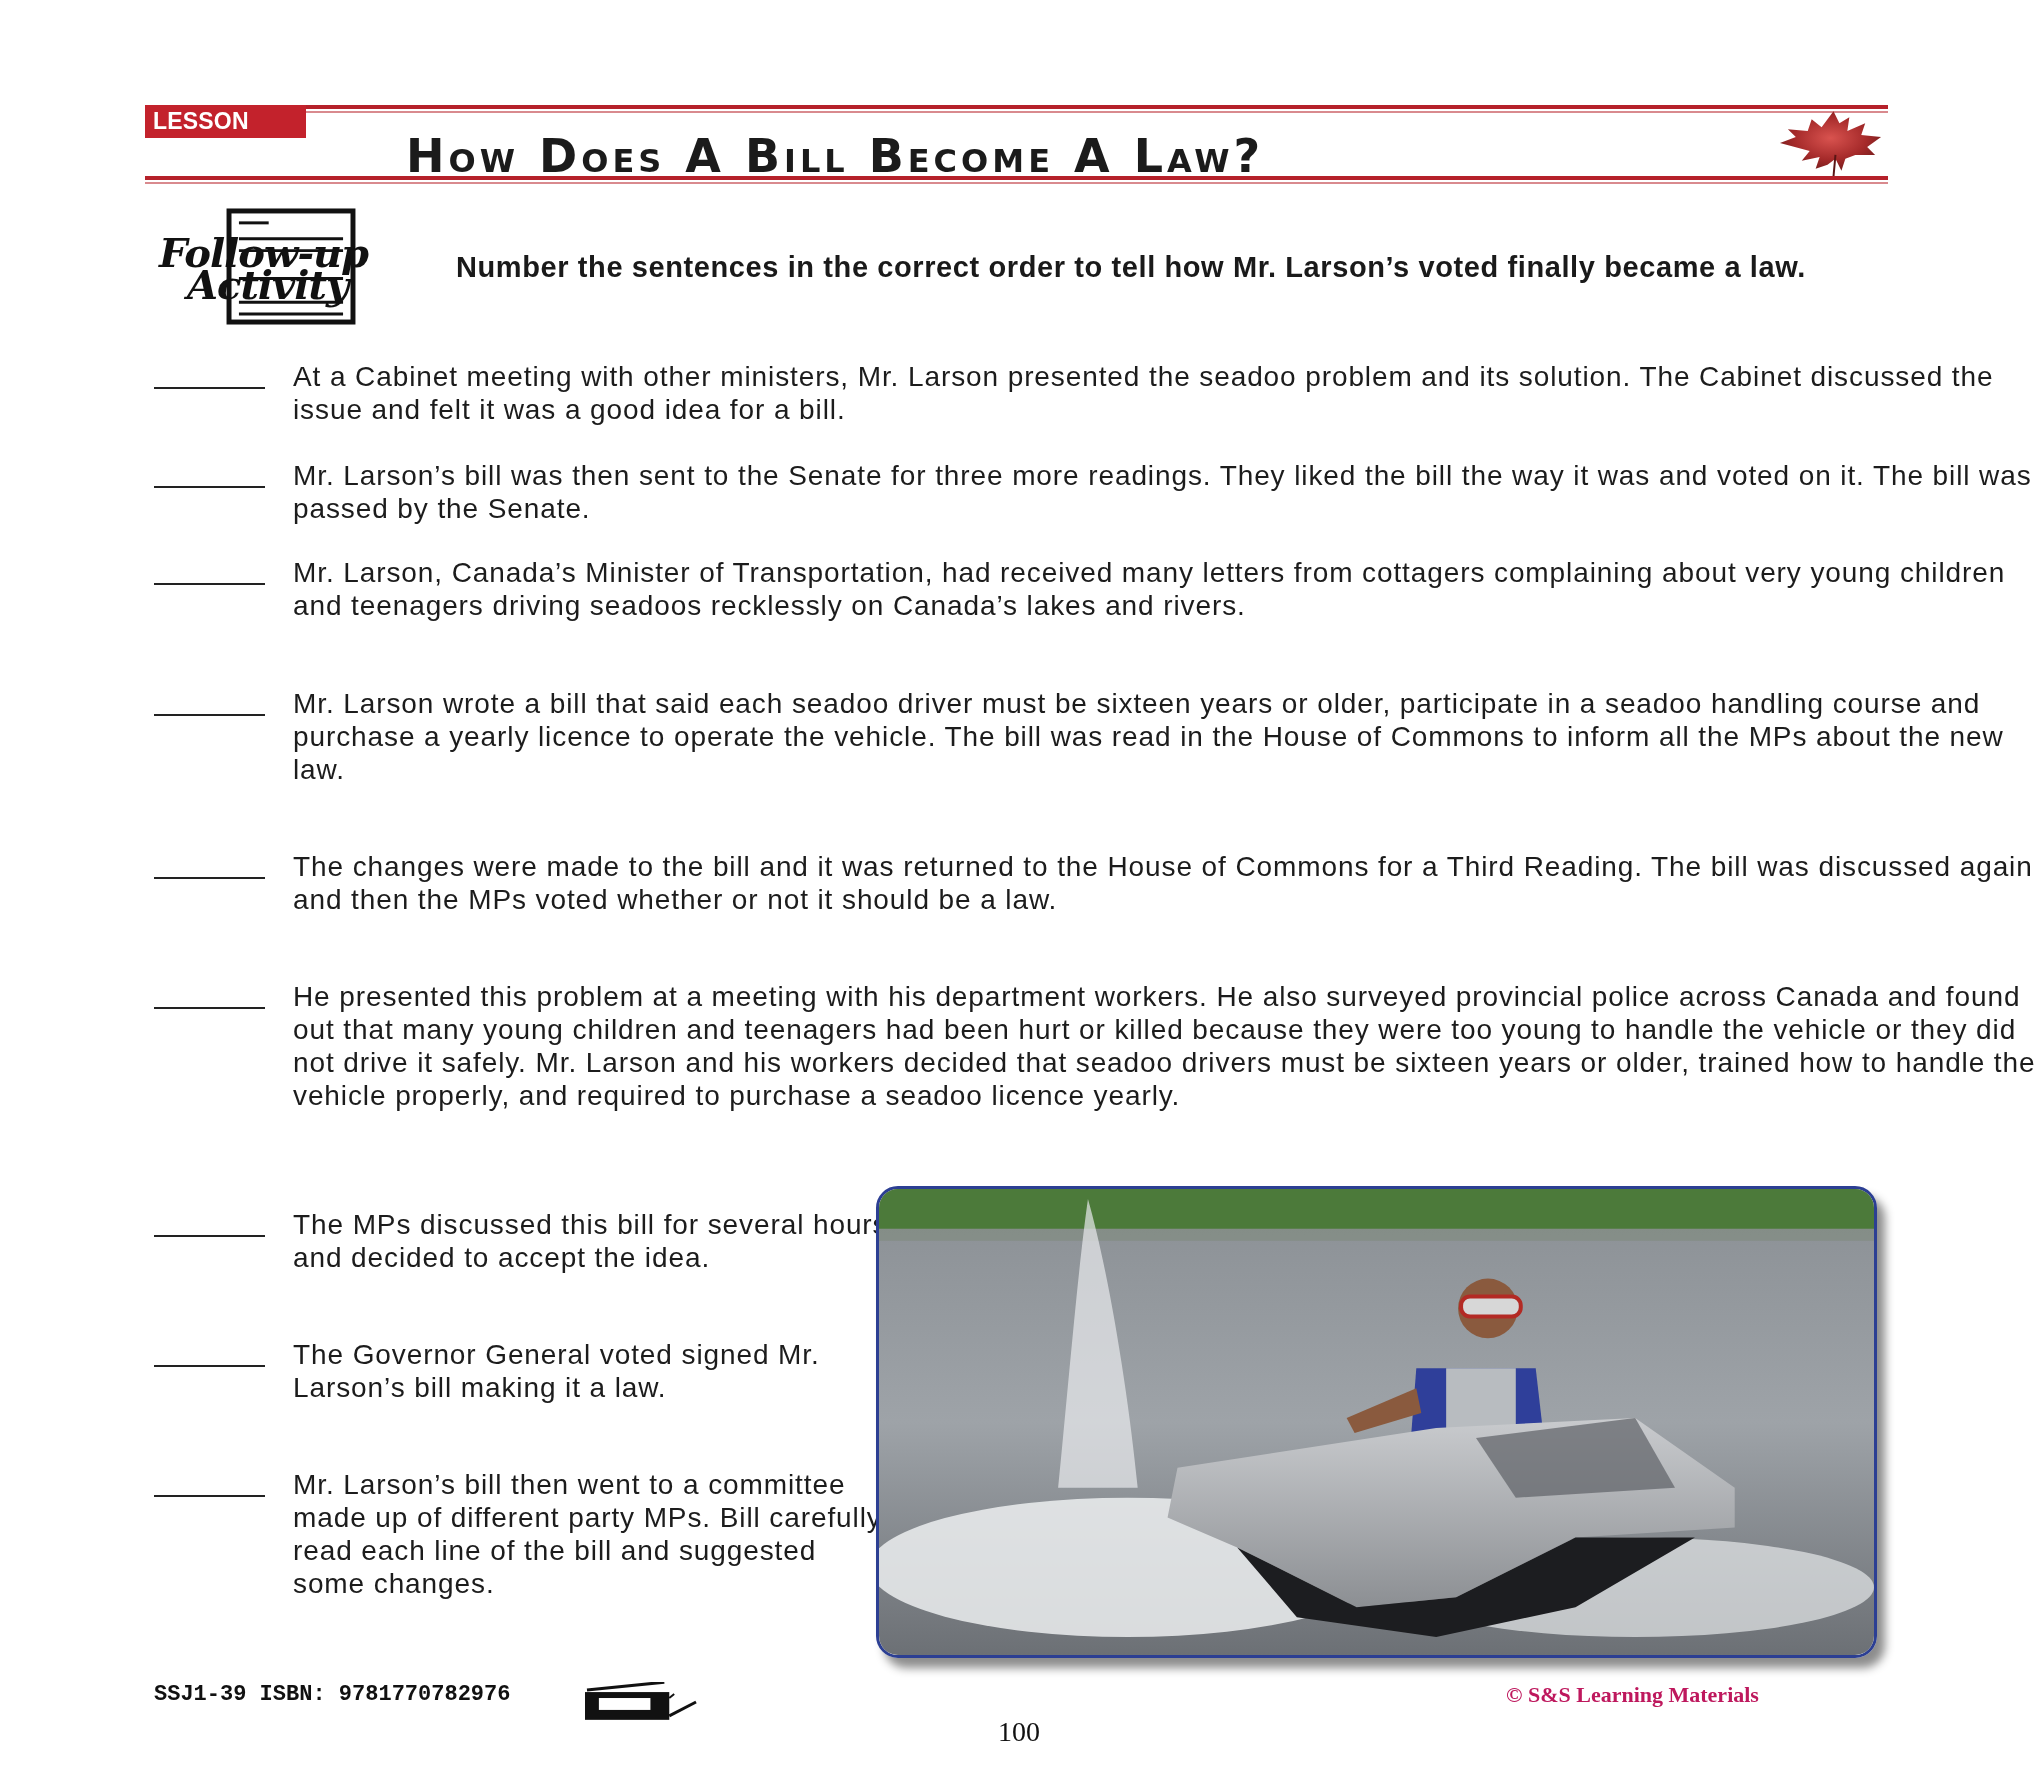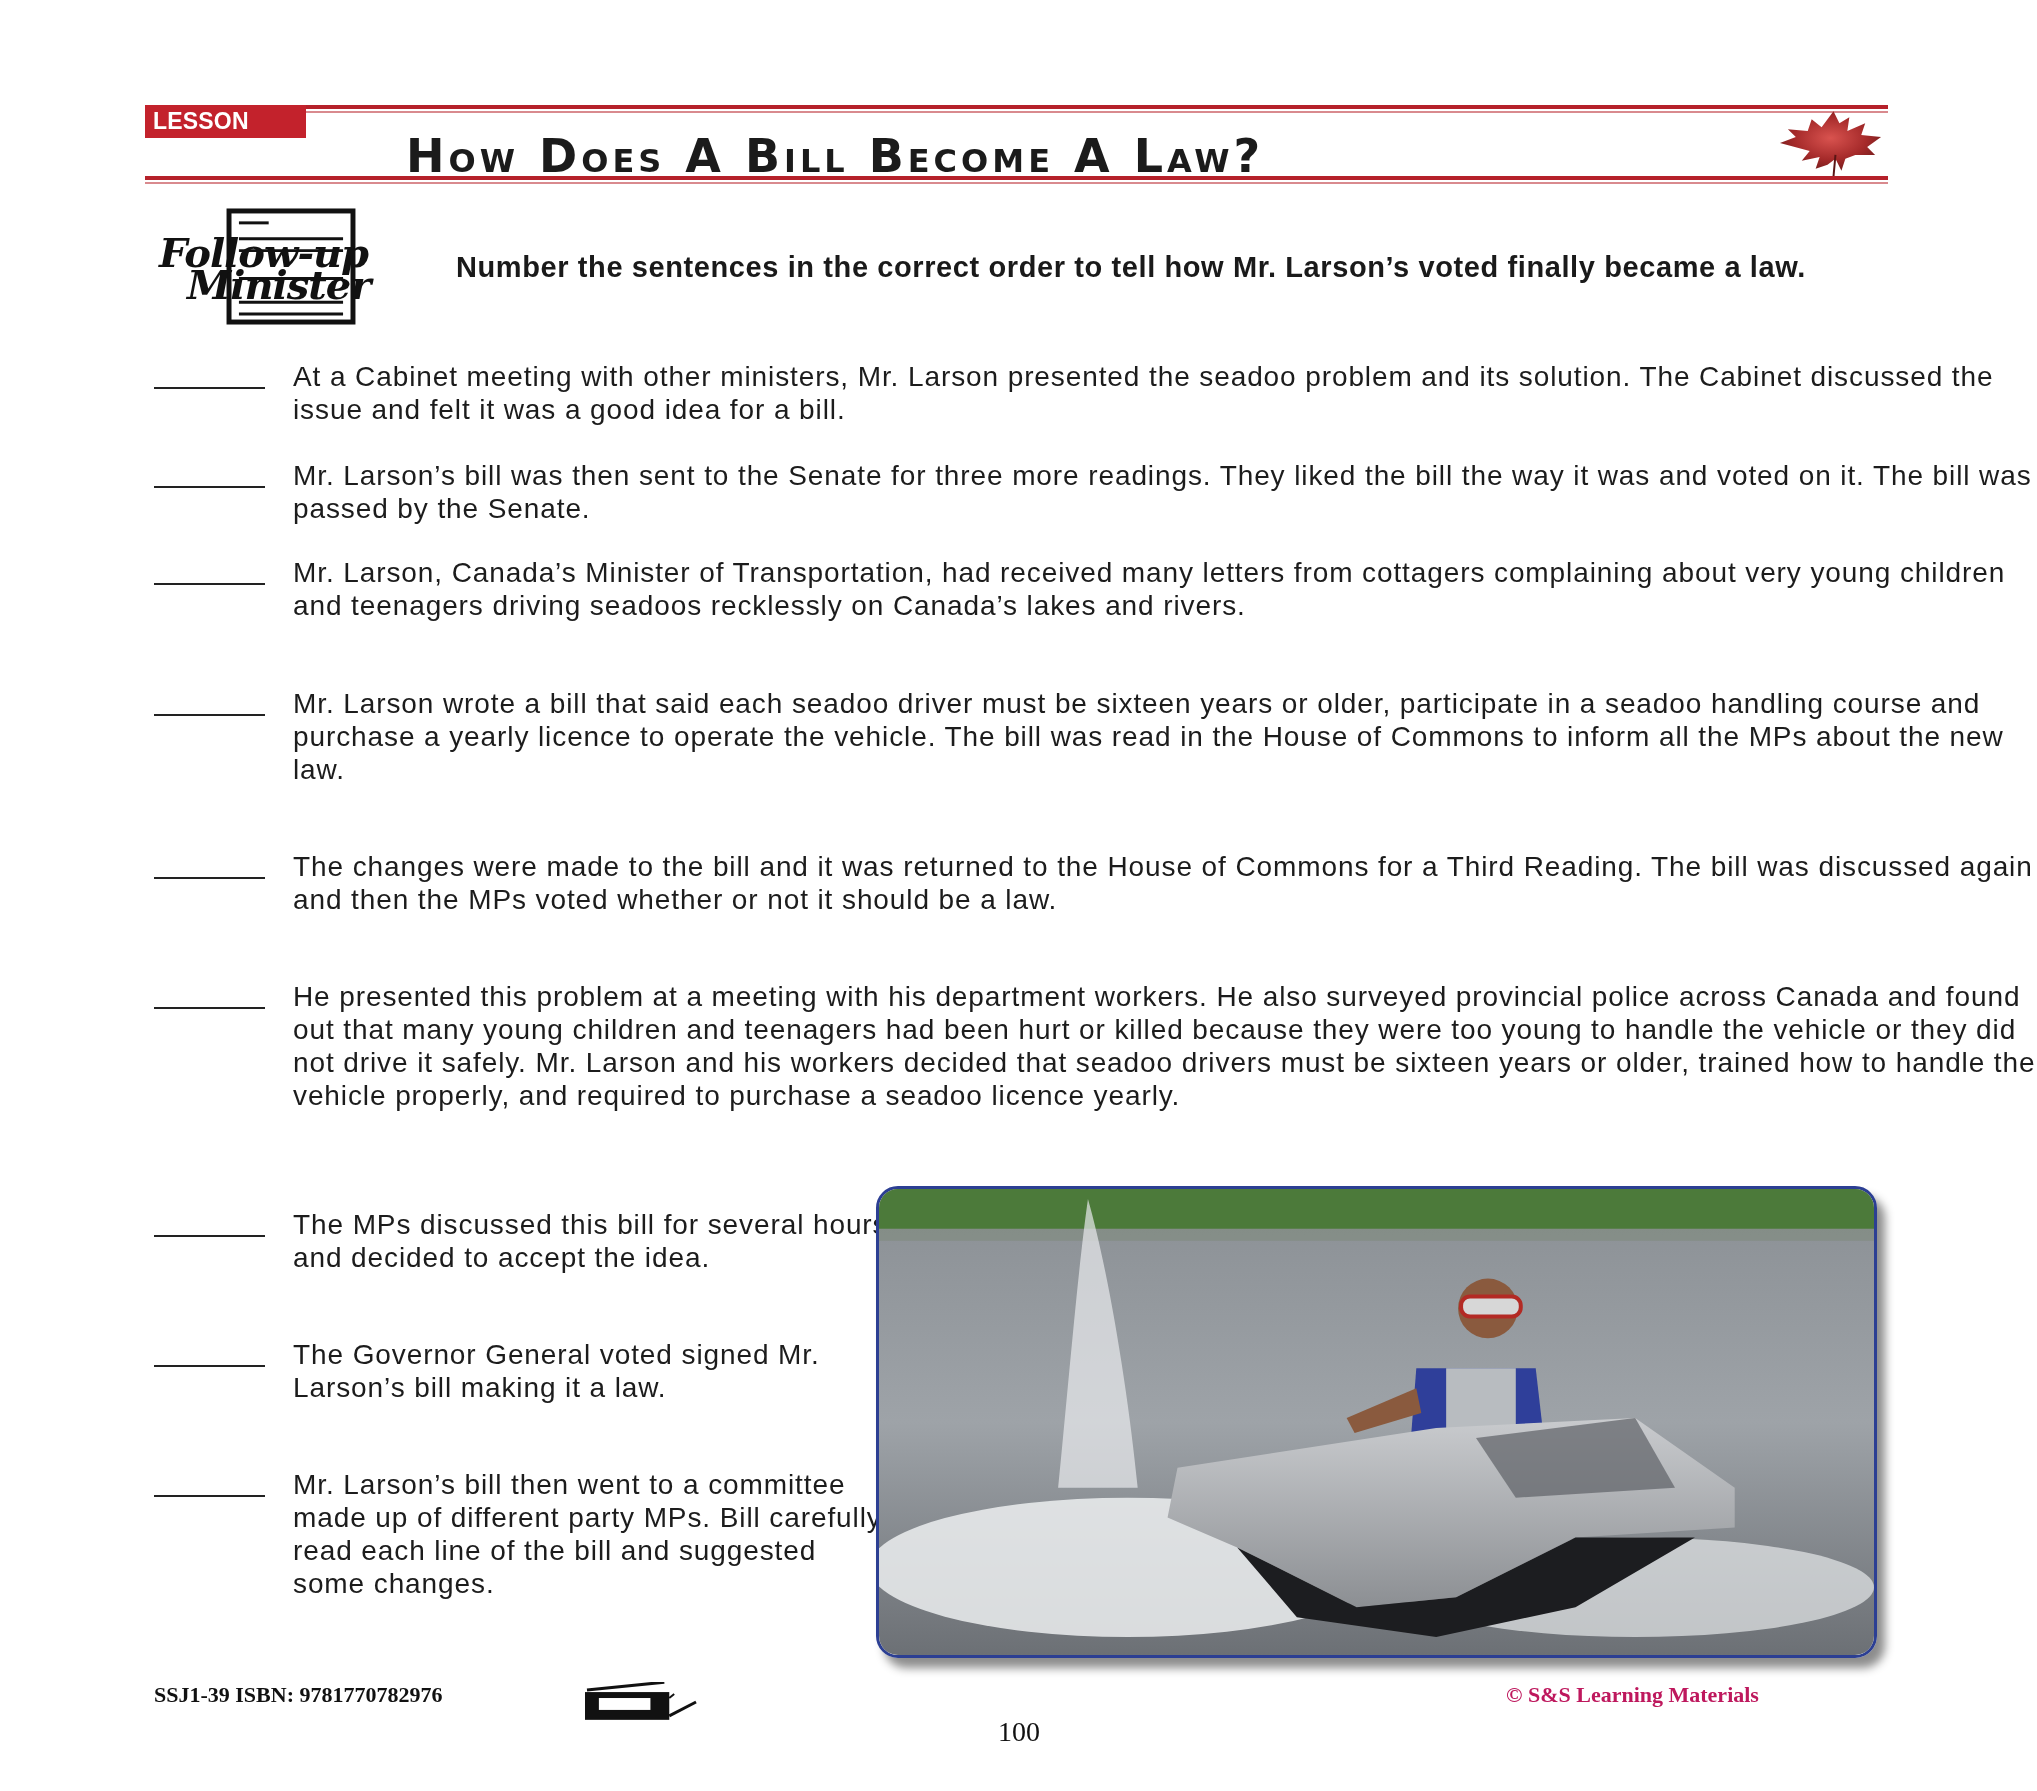--- a/index.html
+++ b/index.html
@@ -33,21 +33,21 @@
   .item-text { position:absolute; left:139px; font-family:"Liberation Sans", sans-serif; font-size:28px; line-height:33px;
     letter-spacing:0.9px; color:#1c1c1c; }
   .wide .item-text { width:1751px; }
   .narrow .item-text { width:597px; }
 
   
   .photo { position:absolute; left:876px; top:1186px; width:1001px; height:472px; border:3px solid #2c3f93; border-radius:22px;
     overflow:hidden; box-shadow:8px 10px 10px rgba(0,0,0,0.45); box-sizing:border-box; }
 
   
-  .footer-left { position:absolute; left:154px; top:1682px; font-family:Liberation Serif, serif; font-weight:bold; font-size:22px; color:#111; white-space:nowrap; }
+  .footer-left { position:absolute; left:154px; top:1682px; font-family:Liberation Mono, monospace; font-weight:bold; font-size:22px; color:#111; white-space:nowrap; }
   .copier { position:absolute; left:585px; top:1682px; width:114px; height:38px; }
   .page-num { position:absolute; left:998px; top:1676px; font-family:"Liberation Serif", serif; font-size:28px; color:#111;margin-top:40px; }
   .footer-right { position:absolute; left:1506px; top:1682px; font-family:"Liberation Serif", serif; font-weight:bold; font-size:22px; color:#be185d; white-space:nowrap; }
 </style>
 </head>
 <body>
 
 <div class="rule rule-top">
     <div class="thick"></div>
     <div class="thin"></div>
@@ -77,21 +77,21 @@
     <rect x="70" y="4" width="125" height="112" fill="none" stroke="#111" stroke-width="5"></rect>
     <line x1="80" y1="16" x2="110" y2="16" stroke="#111" stroke-width="3"></line>
     <line x1="80" y1="32" x2="185" y2="32" stroke="#111" stroke-width="3"></line>
     <line x1="80" y1="44" x2="185" y2="44" stroke="#111" stroke-width="3"></line>
     <line x1="80" y1="72" x2="185" y2="72" stroke="#111" stroke-width="3"></line>
     <line x1="80" y1="96" x2="185" y2="96" stroke="#111" stroke-width="3"></line>
     <line x1="80" y1="108" x2="185" y2="108" stroke="#111" stroke-width="3"></line>
   </svg>
 </div>
 <div class="fu-text fu-l1">Follow-up</div>
-<div class="fu-text fu-l2">Minister</div>
+<div class="fu-text fu-l2">Activity</div>
 
 <div class="instructions">Number the sentences in the correct order to tell how Mr. Larson’s voted finally became a law.</div>
 
 <div class="item wide" style="top:360px;">
   <div class="blank"></div>
   <div class="item-text">At a Cabinet meeting with other ministers, Mr. Larson presented the seadoo problem and its solution. The Cabinet discussed the issue and felt it was a good idea for a bill.</div>
 </div>
 <div class="item wide" style="top:459px;">
   <div class="blank"></div>
   <div class="item-text">Mr. Larson’s bill was then sent to the Senate for three more readings. They liked the bill the way it was and voted on it. The bill was passed by the Senate.</div>

